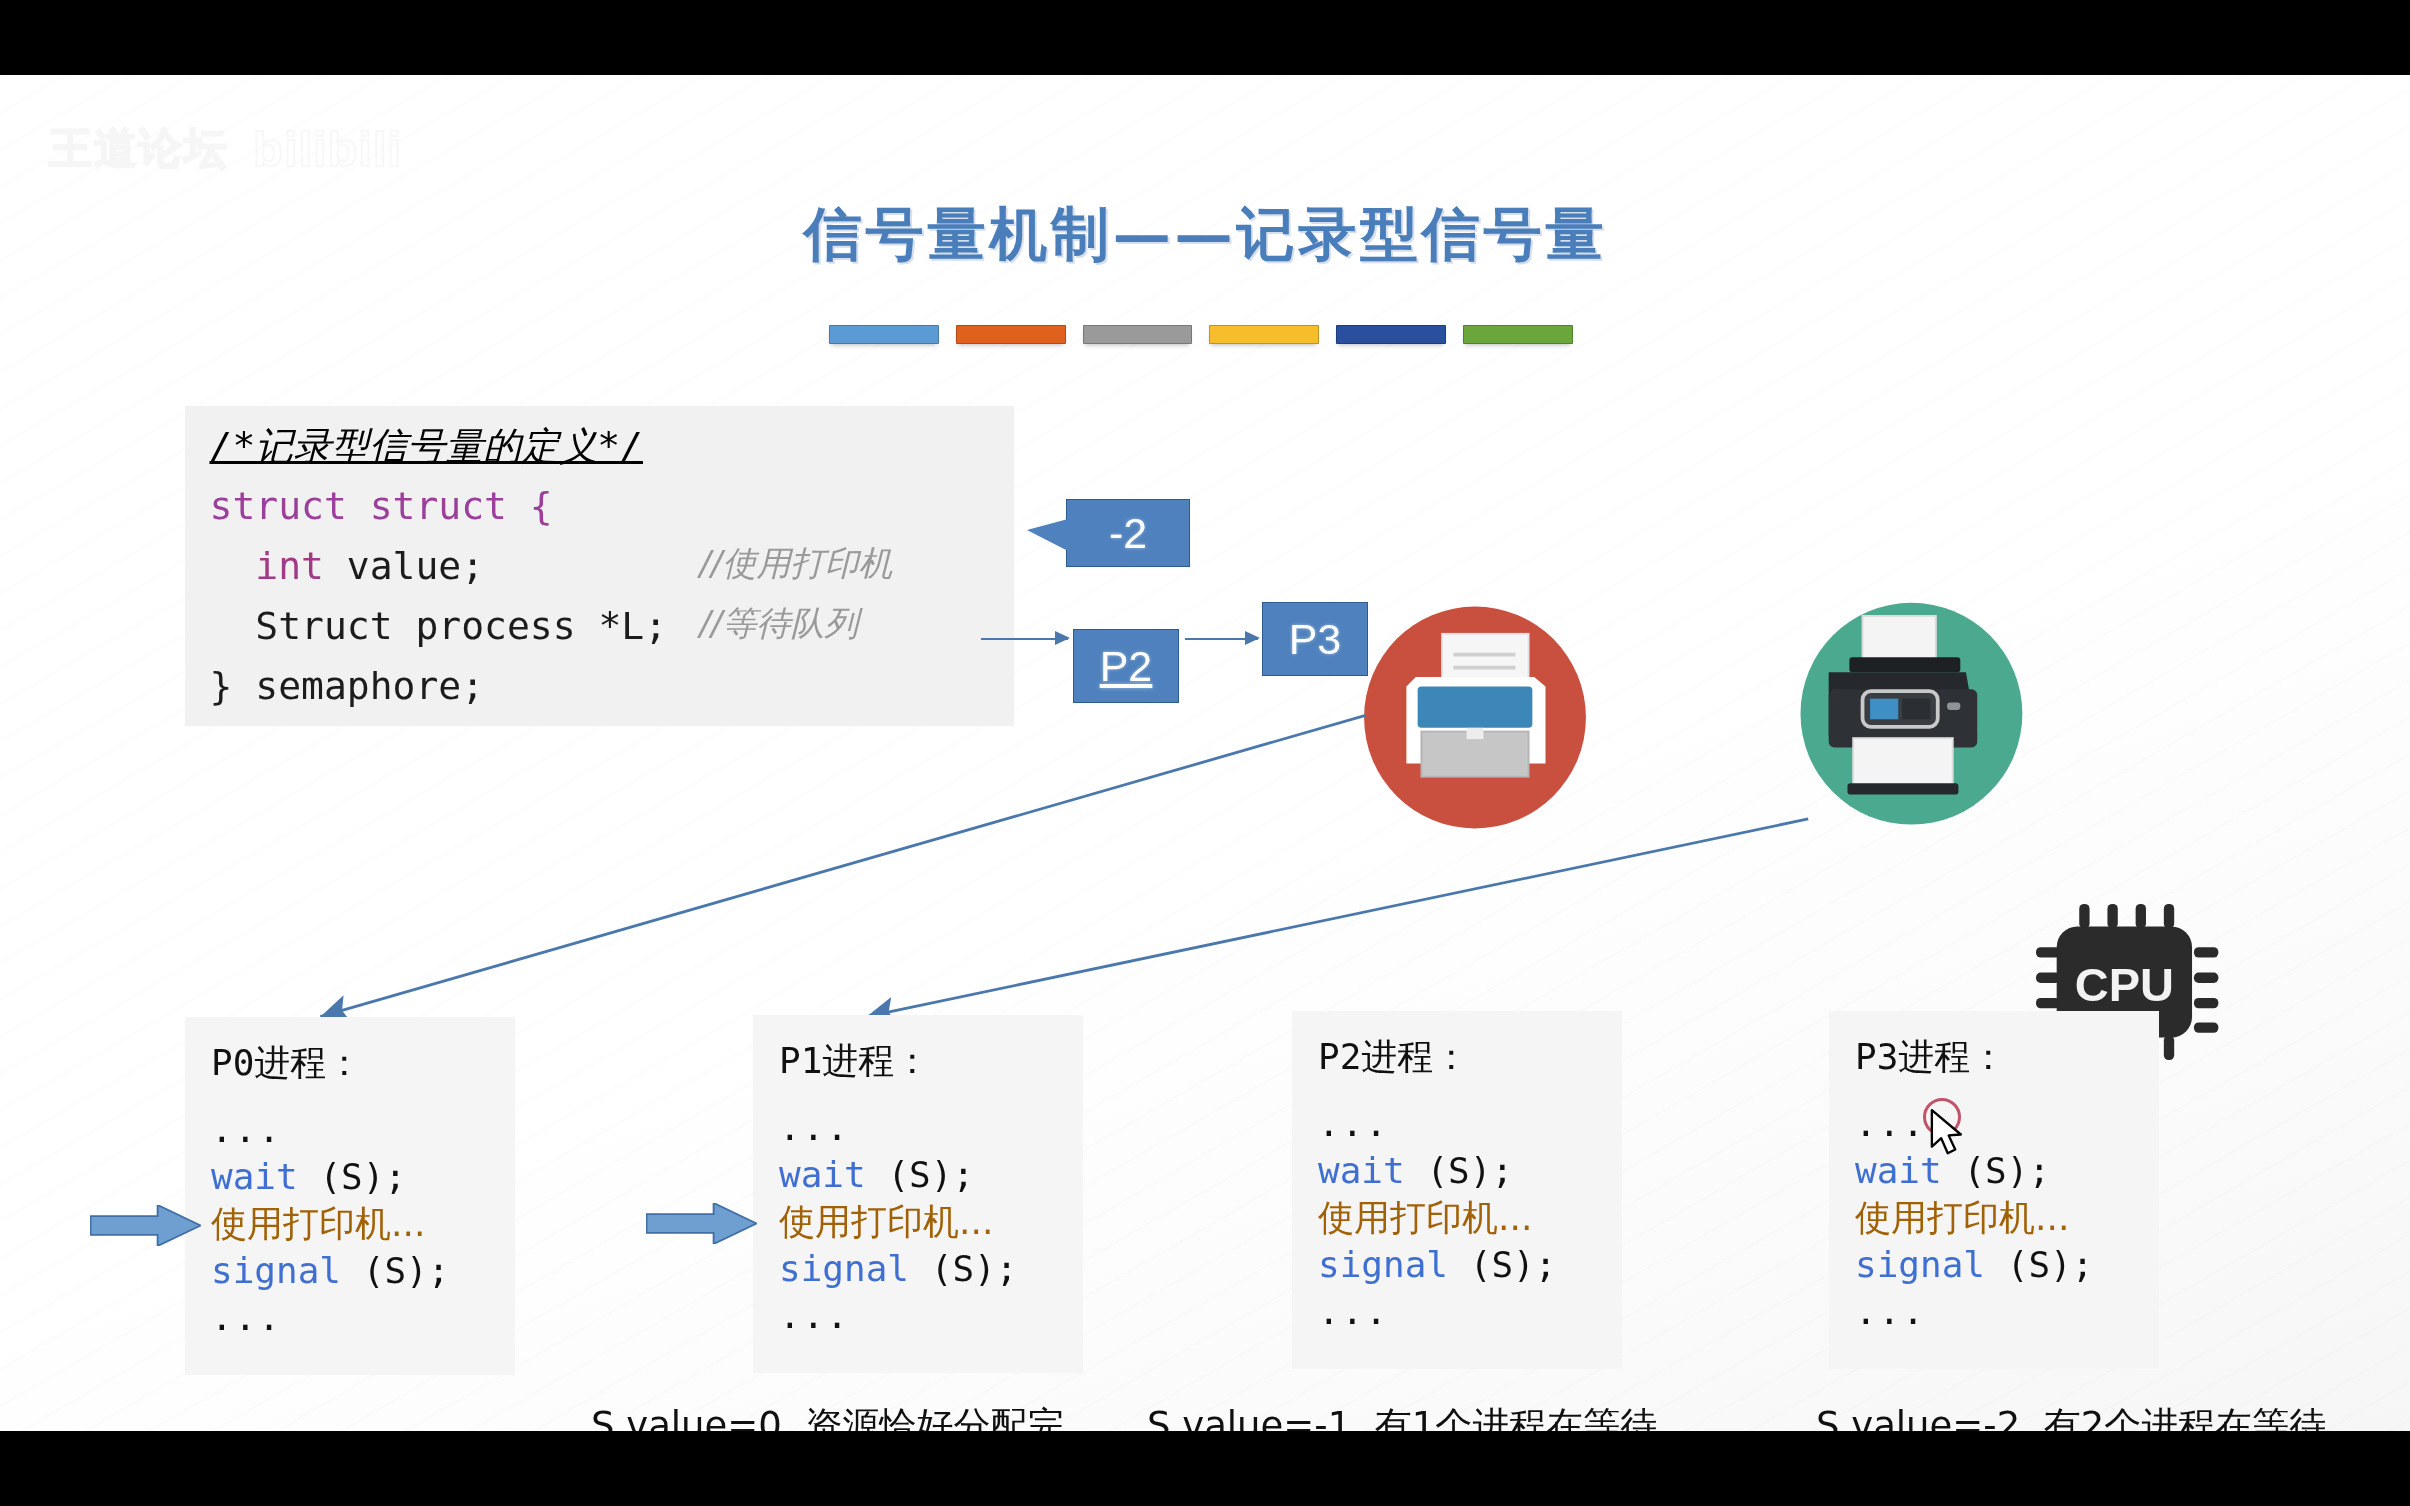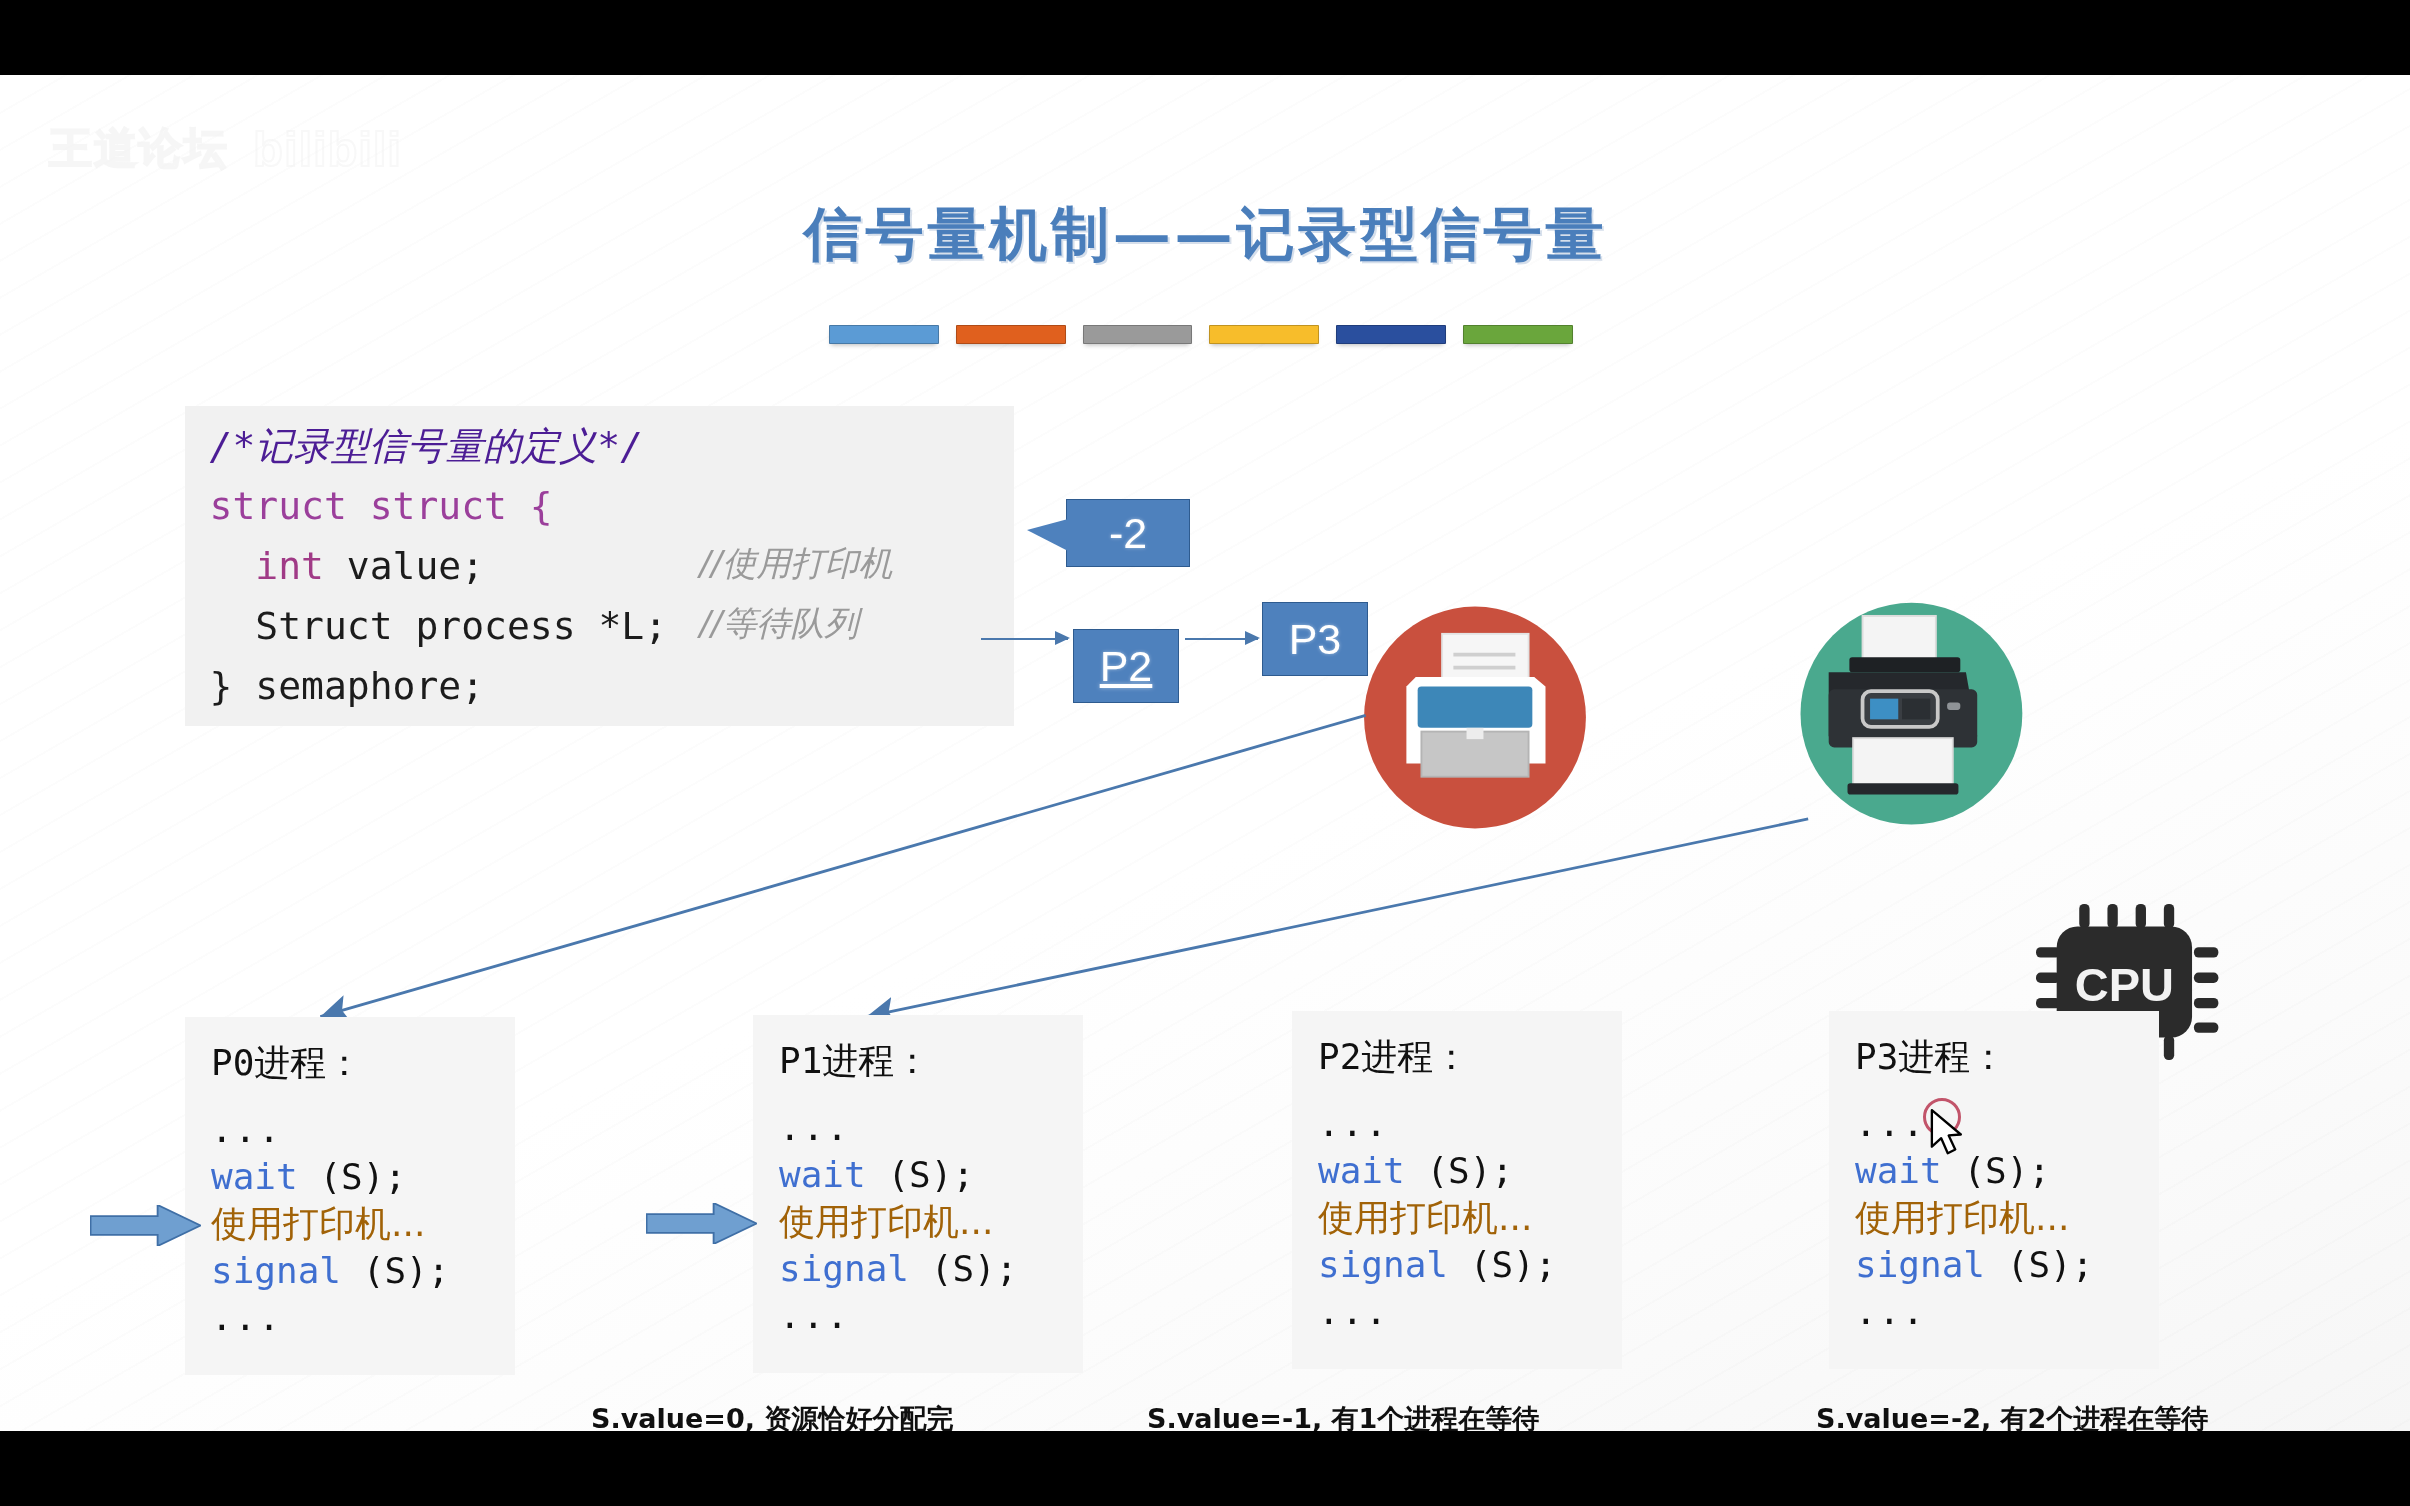--- a/index.html
+++ b/index.html
@@ -40,21 +40,21 @@
          text-shadow:1.9px 1.9px 0 rgba(120,150,190,.30);}
 
   #title-rule{position:absolute;top:250px;left:829px;width:744px;height:21px;display:flex;gap:17px;}
   #title-rule .seg{flex:1;height:17px;border-radius:0.9px;
         box-shadow:0 3.8px 4.7px -1.9px rgba(0,0,0,.28);border:0.9px solid rgba(0,0,0,.22);}
 
   
   #code-block{position:absolute;left:185px;top:331px;width:829px;height:320px;
        background:#f1f1f1;padding:17px 24.5px 17px 24.5px;box-sizing:border-box;
        font-family:"DejaVu Sans Mono","Liberation Mono",monospace;font-size:38px;line-height:1.22;}
-  #code-block .cmt{color:#4c1d95;font-style:italic;}
+  #code-block .cmt{color:#000000;font-style:italic;text-decoration:underline;}
   #code-block .kw{color:#9b3f9b;}
   #code-block .kw2{color:#a03a86;}
   #code-block .txt{color:#1c1c1c;}
   .cl{white-space:pre;position:relative;height:60px;}
   .cl .inline-cmt{position:absolute;left:490px;top:0;color:#9a9a9a;font-style:italic;
         font-family:"DejaVu Sans","Liberation Sans",sans-serif;font-size:34px;}
 
   
   #eg-text{position:absolute;left:1288px;top:328px;width:1003px;
        font-family:"DejaVu Sans","Liberation Sans",sans-serif;
@@ -103,21 +103,21 @@
   #proc-p2{left:1292px;top:936px;}
   #proc-p3{left:1829px;top:936px;}
 
   
   .blockarrow{position:absolute;width:111px;height:41px;}
   #ba-0{left:90px;top:1130px;}
   #ba-1{left:646px;top:1128px;}
 
   
   .caption{position:absolute;font-family:"DejaVu Sans","Liberation Sans",sans-serif;
-      font-size:27px;color:#101010;font-weight:700;white-space:nowrap;}
+      font-size:37px;color:#101010;font-weight:400;white-space:nowrap;}
   #cap-0{left:591px;top:1326px;}
   #cap-1{left:1147px;top:1326px;}
   #cap-2{left:1816px;top:1326px;}
 
   
   #cursor{position:absolute;left:1930px;top:1034px;width:43px;height:51px;z-index:30;}
   #click-ring{position:absolute;left:1923px;top:1023px;width:32px;height:32px;
       border:3.8px solid #c2546a;border-radius:50%;z-index:29;}
 </style>
 </head>

